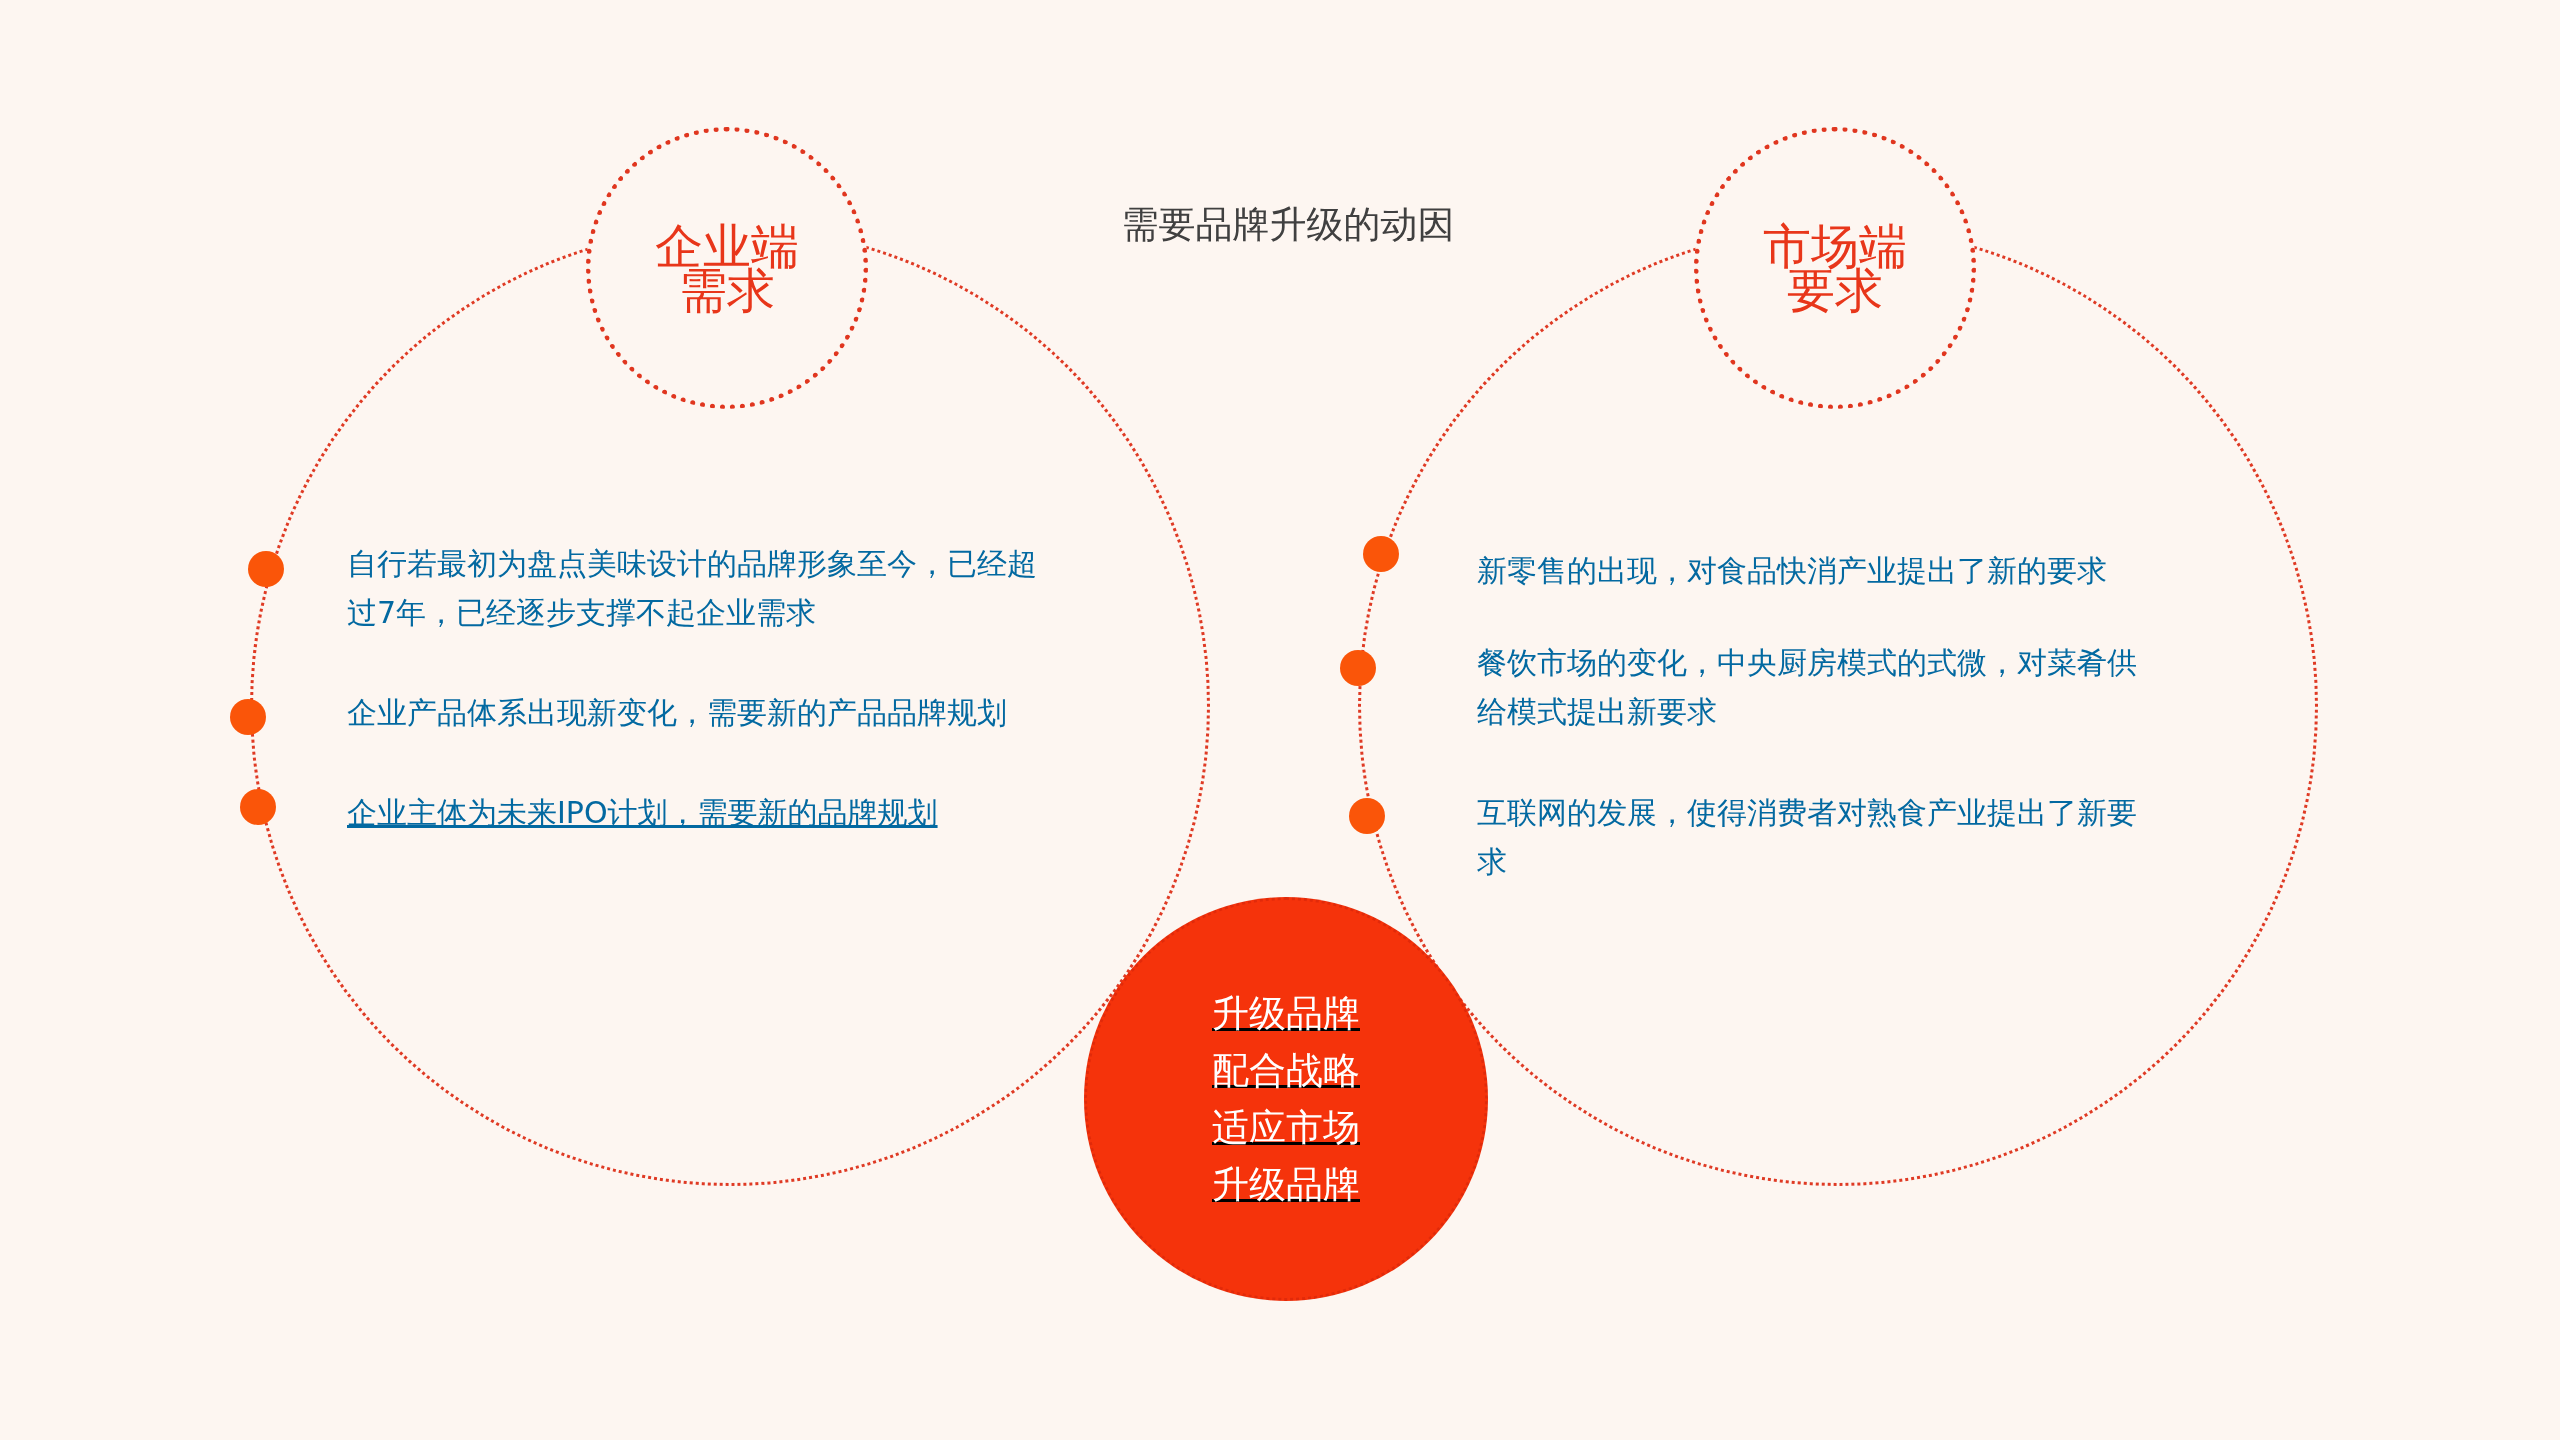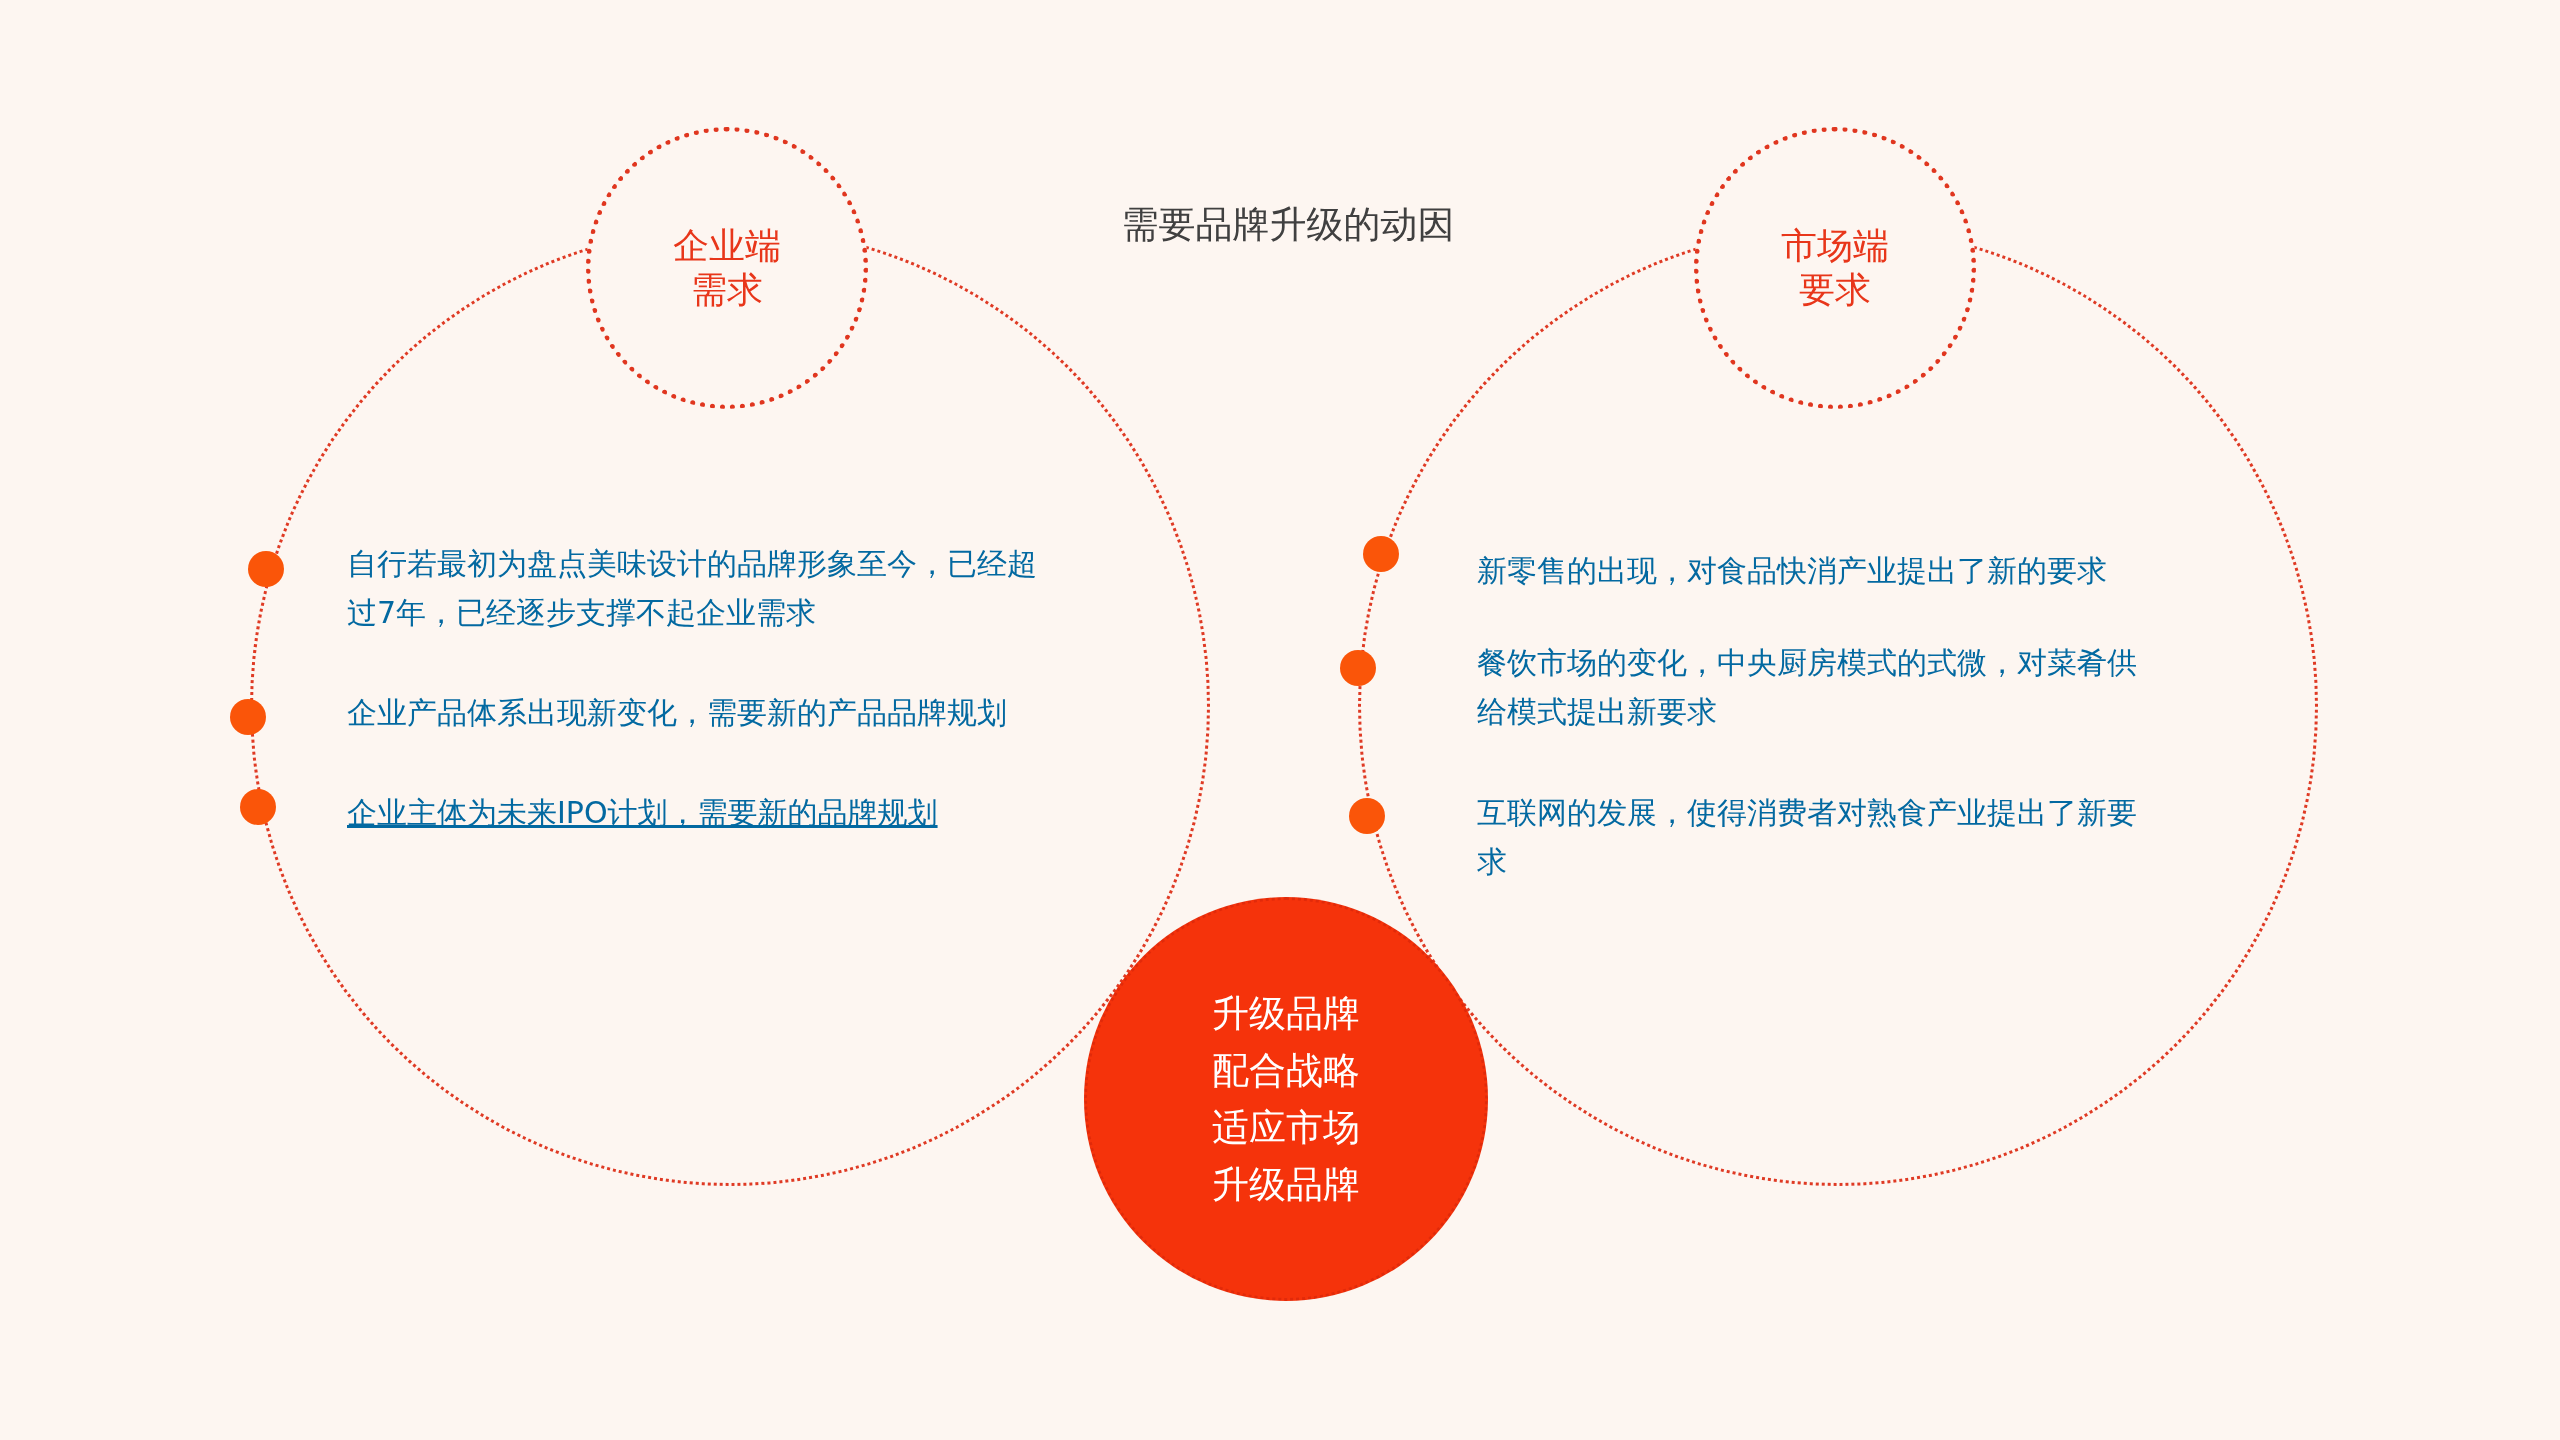--- a/index.html
+++ b/index.html
@@ -30,21 +30,21 @@
       border: 5px dotted #E0361F;
       box-sizing: border-box;
       background: #FDF6F1;
       display: flex;
       align-items: center;
       justify-content: center;
       flex-direction: column;
     }
     .small-circle .label {
       color: #E8361A;
-      font-size: 36px;
+      font-size: 48px;
       line-height: 44px;
       text-align: center;
       white-space: pre-line;
     }
     .title {
       position: absolute;
       left: 1088px;
       top: 201px;
       width: 400px;
       text-align: center;
@@ -59,20 +59,21 @@
       top: 897px;
       width: 404px;
       height: 404px;
       border-radius: 50%;
       background: #F5330B;
       border: 3px dotted #E12A0A;
       box-sizing: border-box;
       display: flex;
       align-items: center;
       justify-content: center;
+      text-decoration: underline;
     }
     .core-circle .lines {
       color: #FFFFFF;
       font-size: 37px;
       line-height: 57px;
       text-align: center;
     }
     .core-line { display: block; }
     .dot {
       position: absolute;

